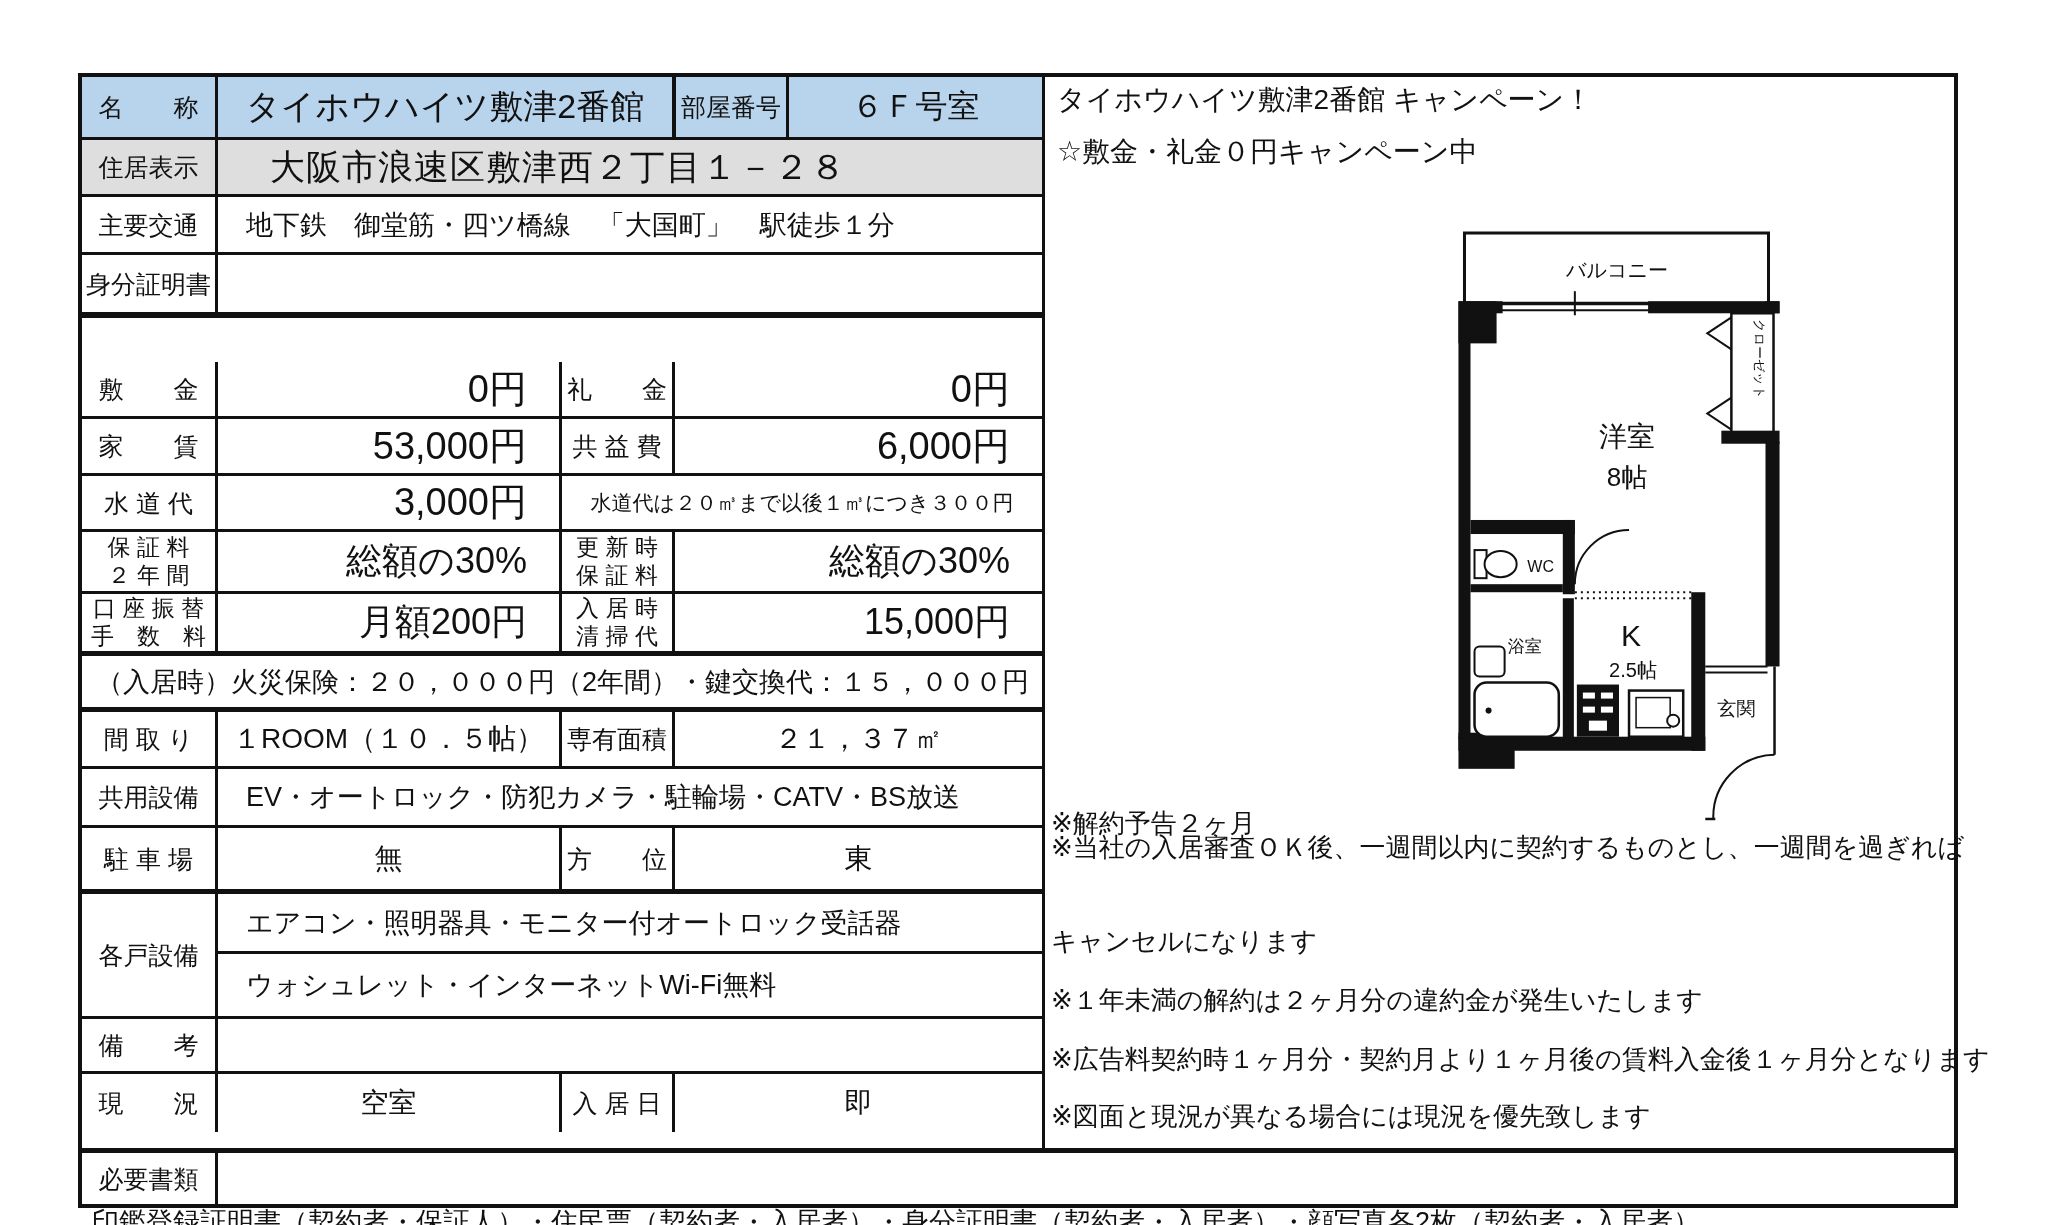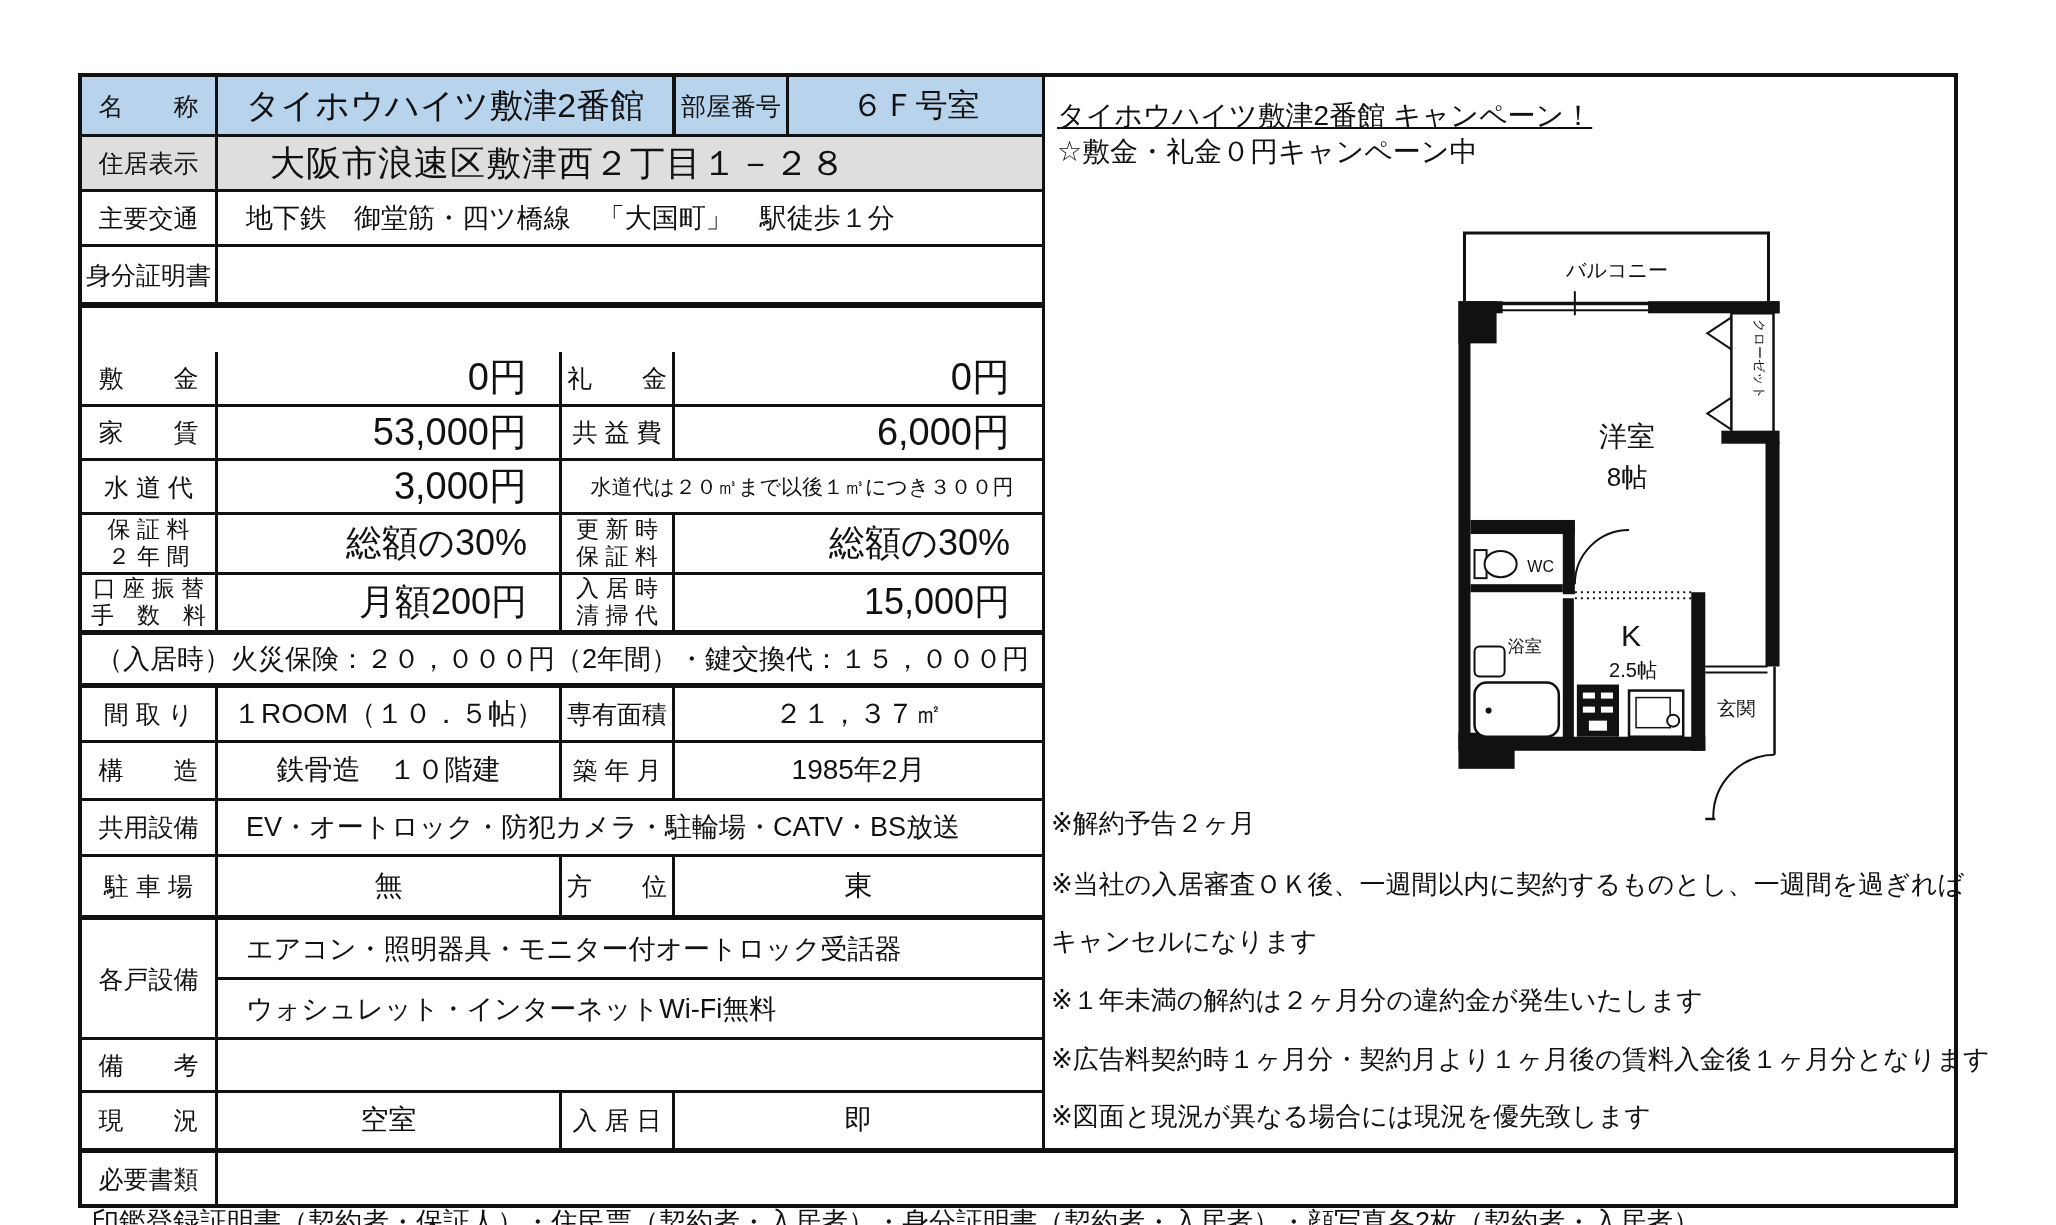--- a/index.html
+++ b/index.html
@@ -122,26 +122,20 @@
         <div class="lft v2 f27" style="padding-left:14px;">（入居時）火災保険：２０，０００円（2年間）・鍵交換代：１５，０００円</div>
       </div>
 
       <div class="r" style="height:57px;">
         <div class="lb">間 取 り</div>
         <div class="v1 ctr f28">１ROOM（１０．５帖）</div>
         <div class="lb l2">専有面積</div>
         <div class="v2 ctr f28">２１，３７㎡</div>
       </div>
 
-      <div class="r" style="height:60px;">
-        <div class="lb">構　　造</div>
-        <div class="v1 ctr f28">鉄骨造　１０階建</div>
-        <div class="lb l2">築 年 月</div>
-        <div class="v2 ctr f28">1985年2月</div>
-      </div>
 
       <div class="r" style="height:59px;">
         <div class="lb">共用設備</div>
         <div class="lft v2 f27">EV・オートロック・防犯カメラ・駐輪場・CATV・BS放送</div>
       </div>
 
       <div class="r bb5" style="height:66px;">
         <div class="lb">駐 車 場</div>
         <div class="v1 ctr f28">無</div>
         <div class="lb l2">方　　位</div>
@@ -164,21 +158,21 @@
       <div class="r bb0" style="height:58px;">
         <div class="lb">現　　況</div>
         <div class="v1 ctr f28">空室</div>
         <div class="lb l2">入 居 日</div>
         <div class="v2 ctr f28">即</div>
       </div>
 
     </div>
 
     <div class="panel">
-      <div class="camp" style="top:20px;text-decoration:underline;">タイホウハイツ敷津2番館 キャンペーン！</div>
+      <div class="camp" style="top:4px;">タイホウハイツ敷津2番館 キャンペーン！</div>
       <div class="camp" style="top:56px;">☆敷金・礼金０円キャンペーン中</div>
 
       <svg class="fp" viewBox="0 0 320 590">
 
         <rect x="6" y="2" width="303" height="70" fill="none" stroke="#111" stroke-width="3"></rect>
         <text x="158" y="46" font-size="20" text-anchor="middle">バルコニー</text>
 
         <rect x="0" y="70" width="44" height="12" fill="#111"></rect>
         <rect x="189" y="70" width="131" height="12" fill="#111"></rect>
         <line x1="42" y1="73" x2="191" y2="73" stroke="#111" stroke-width="2"></line>
@@ -234,21 +228,21 @@
 
         <line x1="246" y1="434" x2="308" y2="434" stroke="#111" stroke-width="2"></line>
         <line x1="246" y1="440" x2="308" y2="440" stroke="#111" stroke-width="2"></line>
         <text x="277" y="482" font-size="19" text-anchor="middle">玄関</text>
         <line x1="315" y1="434" x2="315" y2="522" stroke="#111" stroke-width="2.5"></line>
         <line x1="246" y1="586" x2="256" y2="586" stroke="#111" stroke-width="2.5"></line>
         <path d="M 254 586 A 62 62 0 0 1 315 522" fill="none" stroke="#111" stroke-width="2"></path>
       </svg>
 
       <div class="note" style="top:729px;">※解約予告２ヶ月</div>
-      <div class="note" style="top:790px;">※当社の入居審査ＯＫ後、一週間以内に契約するものとし、一週間を過ぎれば</div>
+      <div class="note" style="top:753px;">※当社の入居審査ＯＫ後、一週間以内に契約するものとし、一週間を過ぎれば</div>
       <div class="note" style="top:847px;">キャンセルになります</div>
       <div class="note" style="top:906px;">※１年未満の解約は２ヶ月分の違約金が発生いたします</div>
       <div class="note" style="top:965px;">※広告料契約時１ヶ月分・契約月より１ヶ月後の賃料入金後１ヶ月分となります</div>
       <div class="note" style="top:1022px;">※図面と現況が異なる場合には現況を優先致します</div>
     </div>
   </div>
 
   <div class="docsrow">
     <div class="lb">必要書類</div>
     <div class="lft f27" style="flex:1;padding-left:10px;">印鑑登録証明書（契約者・保証人）・住民票（契約者・入居者）・身分証明書（契約者・入居者）・顔写真各2枚（契約者・入居者）</div>

